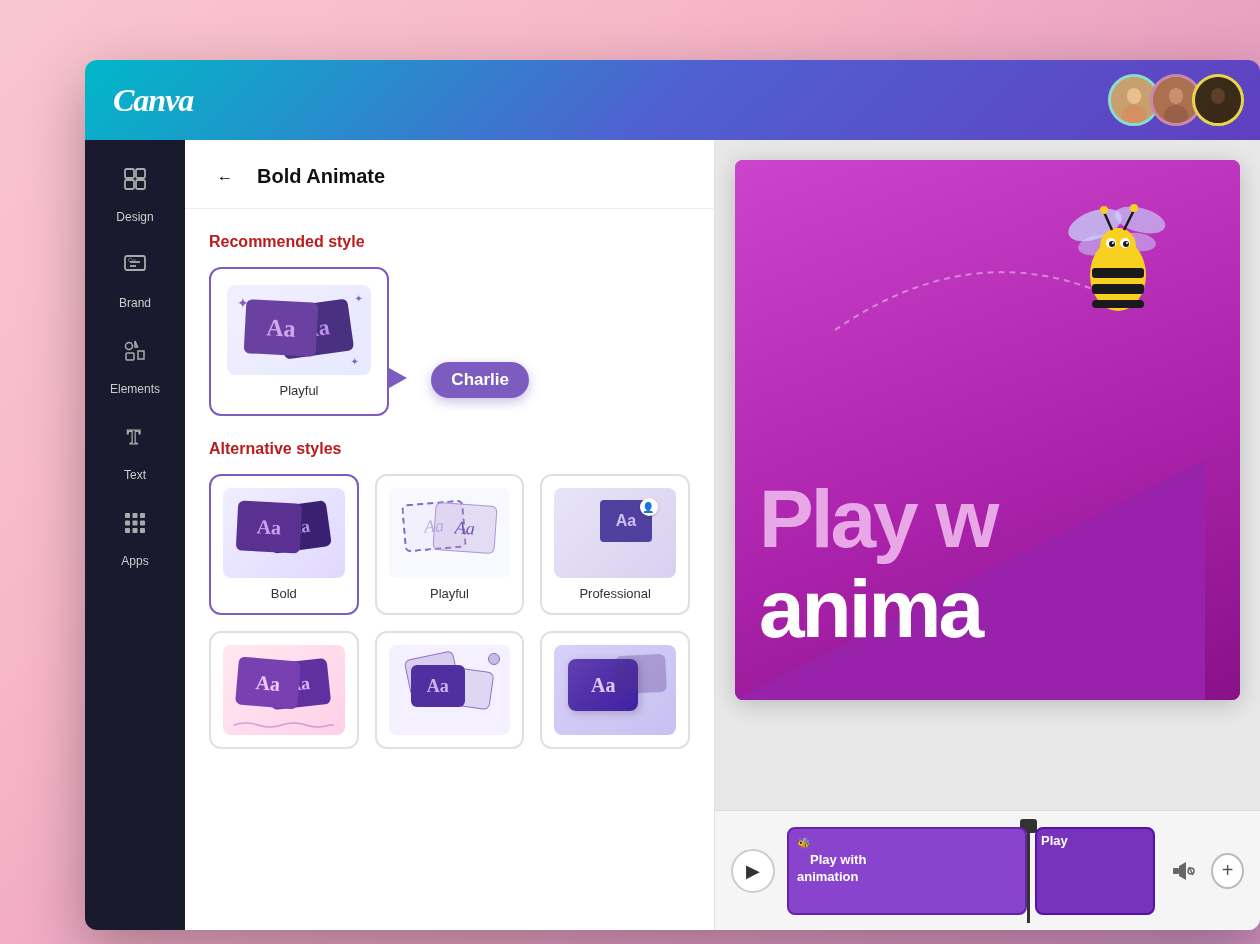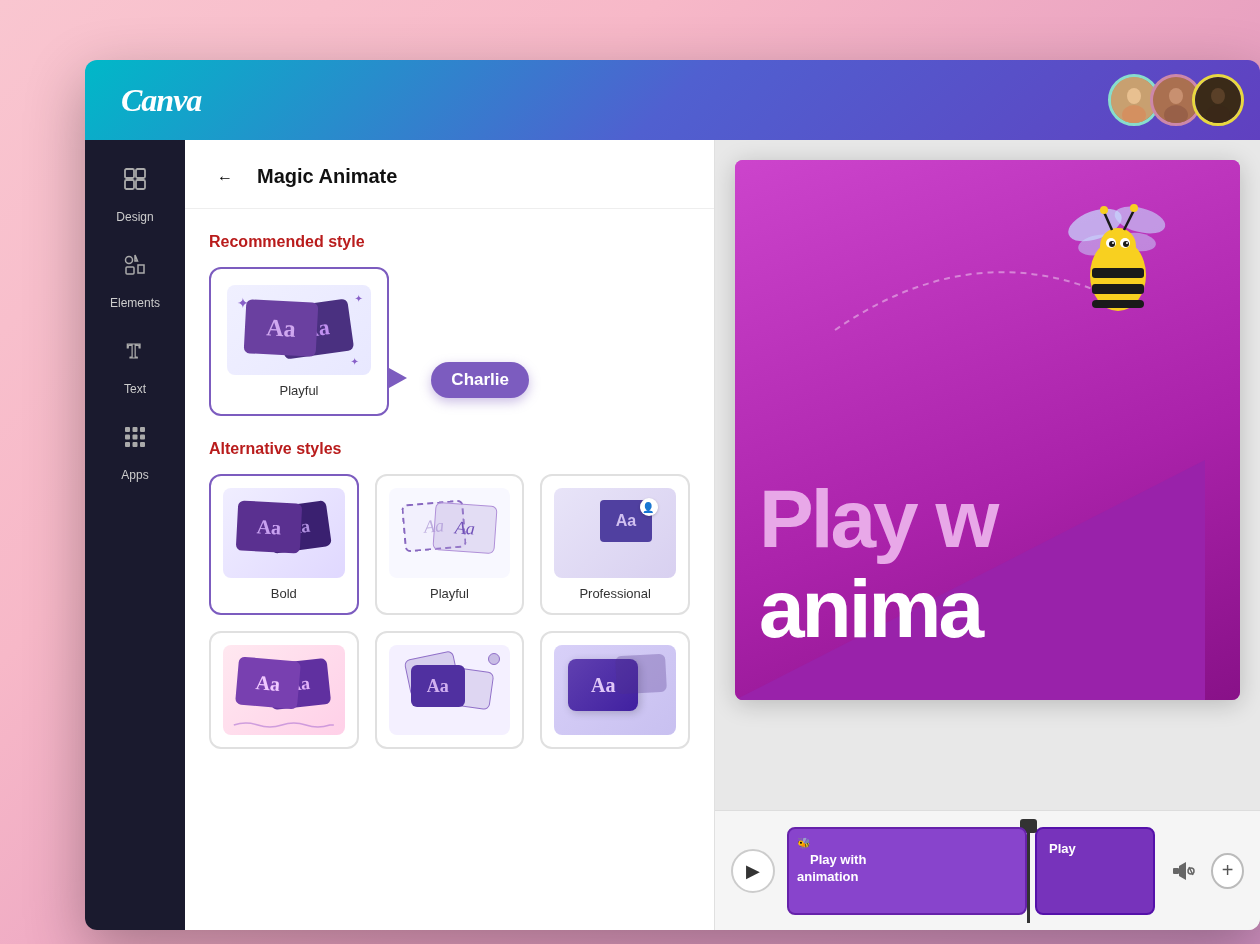--- a/index.html
+++ b/index.html
@@ -24,21 +24,21 @@
       display: flex;
       flex-direction: column;
     }
 
     
     .header {
       height: 80px;
       background: linear-gradient(135deg, #00b8c8 0%, #5060d0 50%, #6040c0 100%);
       display: flex;
       align-items: center;
-      padding: 0 36px;
+      padding: 0 28px;
       flex-shrink: 0;
       position: relative;
     }
     .canva-logo {
       font-family: Georgia, serif;
       font-style: italic;
       font-weight: bold;
       font-size: 32px;
       color: white;
       letter-spacing: -1px;
@@ -400,20 +400,31 @@
           <svg width="26" height="26" viewBox="0 0 26 26" fill="none">
             <rect x="3" y="3" width="9" height="9" rx="1.5" stroke="#aaa" stroke-width="1.8" fill="none"></rect>
             <rect x="14" y="3" width="9" height="9" rx="1.5" stroke="#aaa" stroke-width="1.8" fill="none"></rect>
             <rect x="3" y="14" width="9" height="9" rx="1.5" stroke="#aaa" stroke-width="1.8" fill="none"></rect>
             <rect x="14" y="14" width="9" height="9" rx="1.5" stroke="#aaa" stroke-width="1.8" fill="none"></rect>
           </svg>
         </div>
         <span>Design</span>
       </div>
 
+      <div class="sidebar-item">
+        <div class="icon-svg">
+          <svg width="26" height="26" viewBox="0 0 26 26" fill="none">
+            <rect x="3" y="4" width="20" height="14" rx="2" stroke="#aaa" stroke-width="1.8" fill="none"></rect>
+            <line x1="8" y1="10" x2="18" y2="10" stroke="#aaa" stroke-width="1.8"></line>
+            <line x1="8" y1="14" x2="14" y2="14" stroke="#aaa" stroke-width="1.8"></line>
+            <text x="6" y="10" font-size="6" fill="#aaa">Co.</text>
+          </svg>
+        </div>
+        <span>Brand</span>
+      </div>
 
       <div class="sidebar-item">
         <div class="icon-svg">
           <svg width="26" height="26" viewBox="0 0 26 26" fill="none">
             <path d="M13 3 L15.5 9 L13 9 Z" stroke="#aaa" stroke-width="1.5" fill="none"></path>
             <circle cx="7" cy="8" r="3.5" stroke="#aaa" stroke-width="1.5" fill="none"></circle>
             <rect x="4" y="15" width="8" height="7" rx="1" stroke="#aaa" stroke-width="1.5" fill="none"></rect>
             <path d="M16 13 L22 13 L22 21 L16 21 Z" stroke="#aaa" stroke-width="1.5" fill="none"></path>
           </svg>
         </div>
@@ -445,21 +456,21 @@
           </svg>
         </div>
         <span>Apps</span>
       </div>
 
     </div>
 
     <div class="panel">
       <div class="panel-header">
         <div class="back-btn">←</div>
-        <div class="panel-title">Magic Animate</div>
+        <div class="panel-title">Bold Animate</div>
       </div>
 
       <div class="section">
         <div class="section-title">Recommended style</div>
         
         
         <div style="position:relative; display:inline-block; margin-bottom:24px;">
           <div class="recommended-card">
 
             <div class="playful-card-img">
@@ -631,21 +642,21 @@
 
           <div class="timeline-thumb">
             <div style="padding:8px; color:white; font-size:13px; font-weight:700; display:flex; flex-direction:column; gap:2px;">
               <span style="font-size:11px; color:#f0d0f0;">🐝</span>
               <span style="font-size:13px; font-weight:700;padding-left:13px;">Play with</span>
               <span style="font-size:13px; font-weight:700;">animation</span>
             </div>
           </div>
 
           <div class="timeline-thumb-2">
-            <div style="padding:12px; color:white; font-size:13px; font-weight:700;">
+            <div style="padding:4px; color:white; font-size:13px; font-weight:700;">
               <span>Play</span>
             </div>
           </div>
         </div>
 
         <div class="mute-btn">
           <svg width="26" height="26" viewBox="0 0 26 26" fill="none">
             <rect x="3" y="10" width="6" height="6" rx="1" fill="#666"></rect>
             <path d="M9 8 L16 4 L16 22 L9 18 Z" fill="#666"></path>
             <line x1="19" y1="9" x2="23" y2="17" stroke="#666" stroke-width="1.5"></line>

